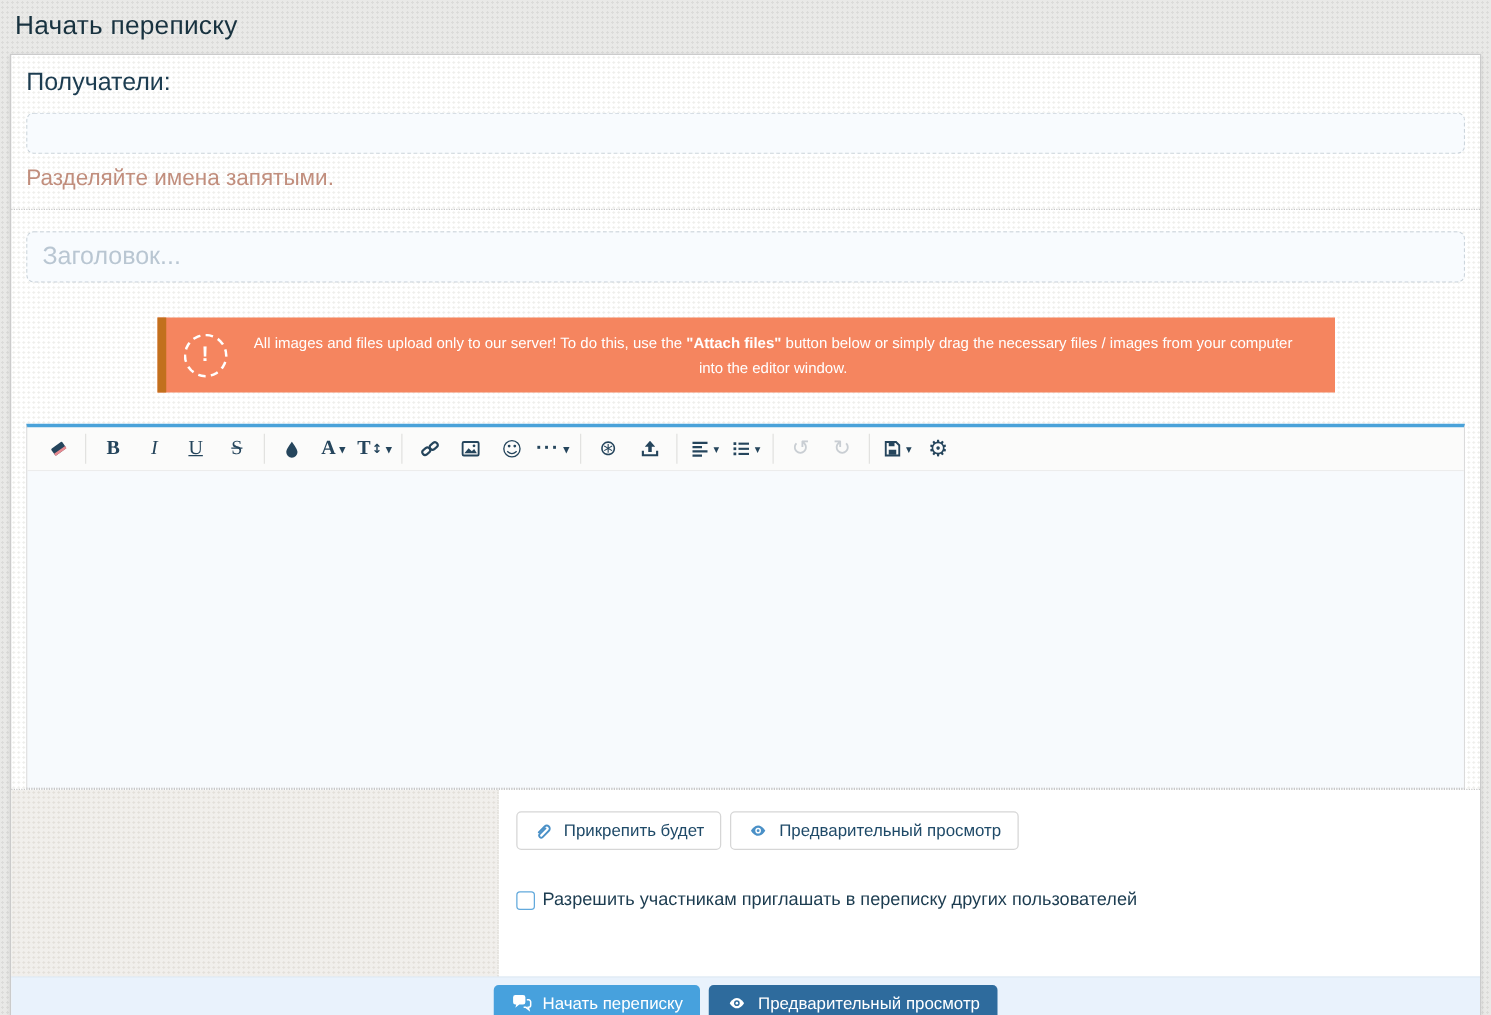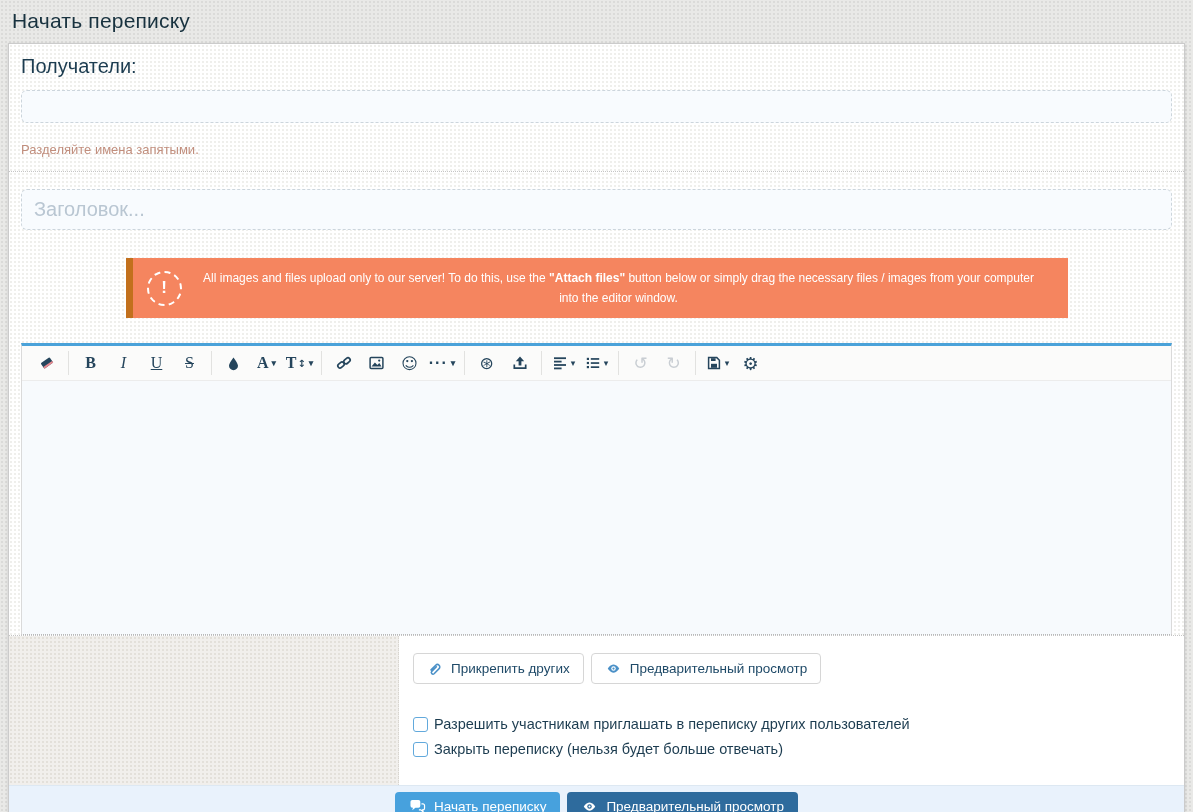--- a/index.html
+++ b/index.html
@@ -24,21 +24,21 @@
   }
   
   .sec-recipients { padding:11px 12px 14px; border-bottom:1px dotted #c6c6c6; }
   .field-label { font-size:20px; color:#1c3c50; display:block; margin-bottom:12px; }
   .text-input {
     display:block; width:100%; height:33px;
     background:#f8fbfe; border:1px dashed #ccd5dc; border-radius:6px;
     padding:0 12px; font-family:"Liberation Sans",sans-serif; font-size:14px; color:#1c3c50;
     outline:none;
   }
-  .hint { margin-top:19px; font-size:13px; color:#c18e7d; }
+  .hint { margin-top:9px; font-size:18px; color:#c18e7d; }
   
   .sec-subject { padding:17px 12px 0; }
   .subject-input { height:41px; font-size:20px; border-radius:6px; }
   .subject-input::placeholder { color:#b9c6d2; opacity:1; }
   input::placeholder { color:#b9c6d2; }
   
   .notice-row { padding:28px 0 25px; display:flex; justify-content:center; }
   .notice {
     width:942px; min-height:58px; background:#f5855f; border-left:7px solid #c2701d;
     color:#fff; display:flex; align-items:center; padding:10px 26px 10px 14px;
@@ -237,42 +237,38 @@
   <div class="bottom-row">
     <div class="left-col"></div>
     <div class="right-col">
       <div class="attach-row">
         <button class="wbtn">
           <span class="icon">
             <svg width="16" height="16" viewBox="0 0 16 16">
               <path d="M4 8.9 8.7 4.2 a2.4 2.4 0 0 1 3.4 3.4 L7.1 12.7 a1.65 1.65 0 0 1 -2.33-2.33 L9.4 5.7" fill="none" stroke="#4a90c7" stroke-width="1.5" stroke-linecap="round"></path>
             </svg>
           </span>
-          <span>Прикрепить других</span>
+          <span>Прикрепить будет</span>
         </button>
         <button class="wbtn">
           <span class="icon">
             <svg width="17" height="15" viewBox="0 0 16 16">
               <path d="M8 3.6 C4.4 3.6 1.9 8 1.9 8 S4.4 12.4 8 12.4 14.1 8 14.1 8 11.6 3.6 8 3.6Z" fill="#4a90c7"></path>
               <circle cx="8" cy="8" r="2.4" fill="#ffffff"></circle>
               <circle cx="8" cy="8" r="1.2" fill="#4a90c7"></circle>
             </svg>
           </span>
           <span>Предварительный просмотр</span>
         </button>
       </div>
       <div class="options">
         <div class="opt-row">
           <span class="checkbox" role="checkbox" aria-checked="false"></span>
           <span class="opt-label">Разрешить участникам приглашать в переписку других пользователей</span>
         </div>
-        <div class="opt-row">
-          <span class="checkbox" role="checkbox" aria-checked="false"></span>
-          <span class="opt-label">Закрыть переписку (нельзя будет больше отвечать)</span>
-        </div>
       </div>
     </div>
   </div>
 
   <div class="footer-bar">
     <button class="btn btn-submit">
       <span class="icon">
         <svg width="17" height="15" viewBox="0 0 18 16">
           <path d="M1.5 3 a2 2 0 0 1 2-2 h6.5 a2 2 0 0 1 2 2 v4.2 a2 2 0 0 1 -2 2 H6.8 L3.4 12 l.8-2.8 H3.5 a2 2 0 0 1 -2-2Z" fill="#ffffff"></path>
           <path d="M13.2 5.2 h1.6 a1.7 1.7 0 0 1 1.7 1.7 v3 a1.7 1.7 0 0 1 -1.7 1.7 h-.3 l.5 2 -2.6-2 h-1.9" fill="none" stroke="#ffffff" stroke-width="1.3"></path>

